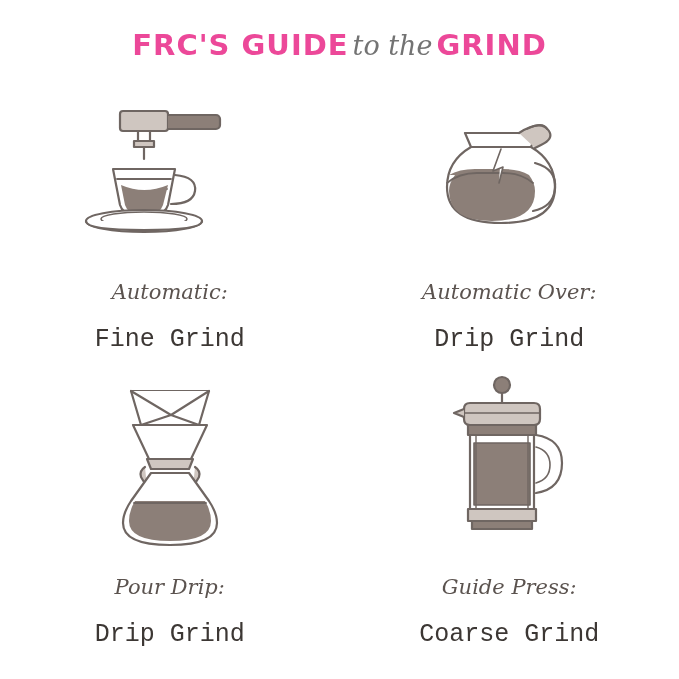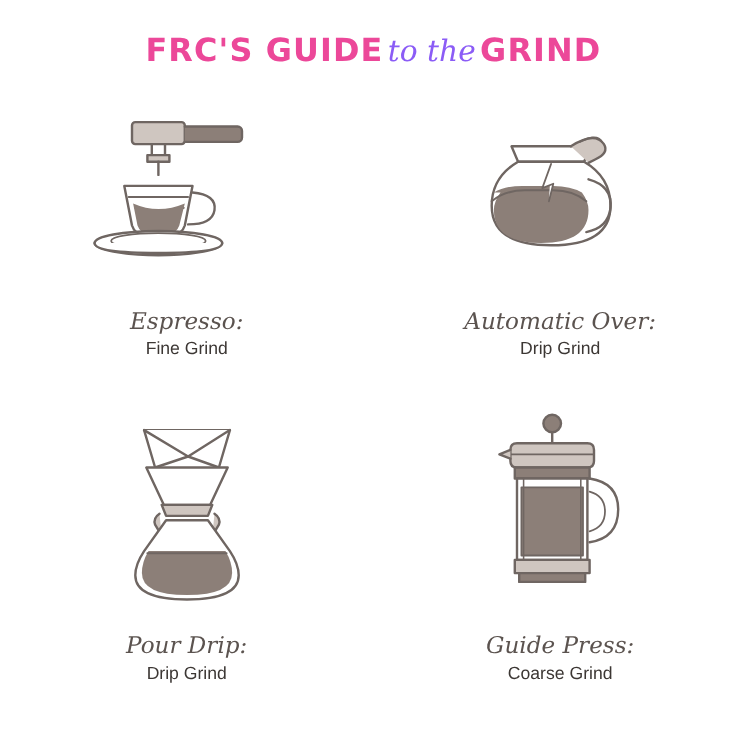--- a/index.html
+++ b/index.html
@@ -39,21 +39,21 @@
     color: #ec4899;
     text-transform: uppercase;
     vertical-align: baseline;
   }
   .title-script {
     font-family: "DejaVu Serif", serif;
     font-style: italic;
     font-weight: normal;
     font-size: 27px;
     letter-spacing: 0px;
-    color: #8b5cf6;
+    color: #737373;
     text-transform: none;
     vertical-align: baseline;
     padding: 0 4px;
   }
 
   
   .grid {
     position: absolute;
     top: 88px;
     left: 0;
@@ -82,26 +82,26 @@
   }
   .cap-name {
     font-family: "DejaVu Serif", serif;
     font-style: italic;
     font-size: 21px;
     color: #5b534f;
     line-height: 1.25;
     display: block;
   }
   .cap-grind {
-    font-family: Liberation Sans, sans-serif;
-    font-size: 16px;
+    font-family: Liberation Mono, monospace;
+    font-size: 25px;
     color: #3c3734;
     line-height: 1.3;
     display: block;
-    margin-top: 3px;
+    margin-top: 19px;
   }
 
   
   .cell.row2 .art { height: 195px; }
 </style>
 </head>
 <body>
 
 <div class="page">
 
@@ -132,21 +132,21 @@
 
             <path d="M110 82 q22 2 20 16 q-2 13 -24 13" fill="none"></path>
 
             <ellipse cx="79" cy="128" rx="58" ry="11" fill="#ffffff"></ellipse>
             <ellipse cx="79" cy="126" rx="43" ry="7" fill="none" stroke-width="1.6"></ellipse>
             <path d="M21 128 q0 9 58 9 q58 0 58 -9" fill="#ffffff"></path>
           </g>
         </svg>
       </div>
       <div class="caption">
-        <span class="cap-name">Espresso:</span>
+        <span class="cap-name">Automatic:</span>
         <span class="cap-grind">Fine Grind</span>
       </div>
     </div>
 
     <div class="cell">
       <div class="art">
         <svg width="200" height="175" viewBox="0 0 200 175" fill="none" xmlns="http://www.w3.org/2000/svg">
           <g stroke="#6f6662" stroke-width="2.2" stroke-linejoin="round" stroke-linecap="round">
 
             <path d="M56 40 h72 l-6 14 h-60 z" fill="#ffffff"></path>

